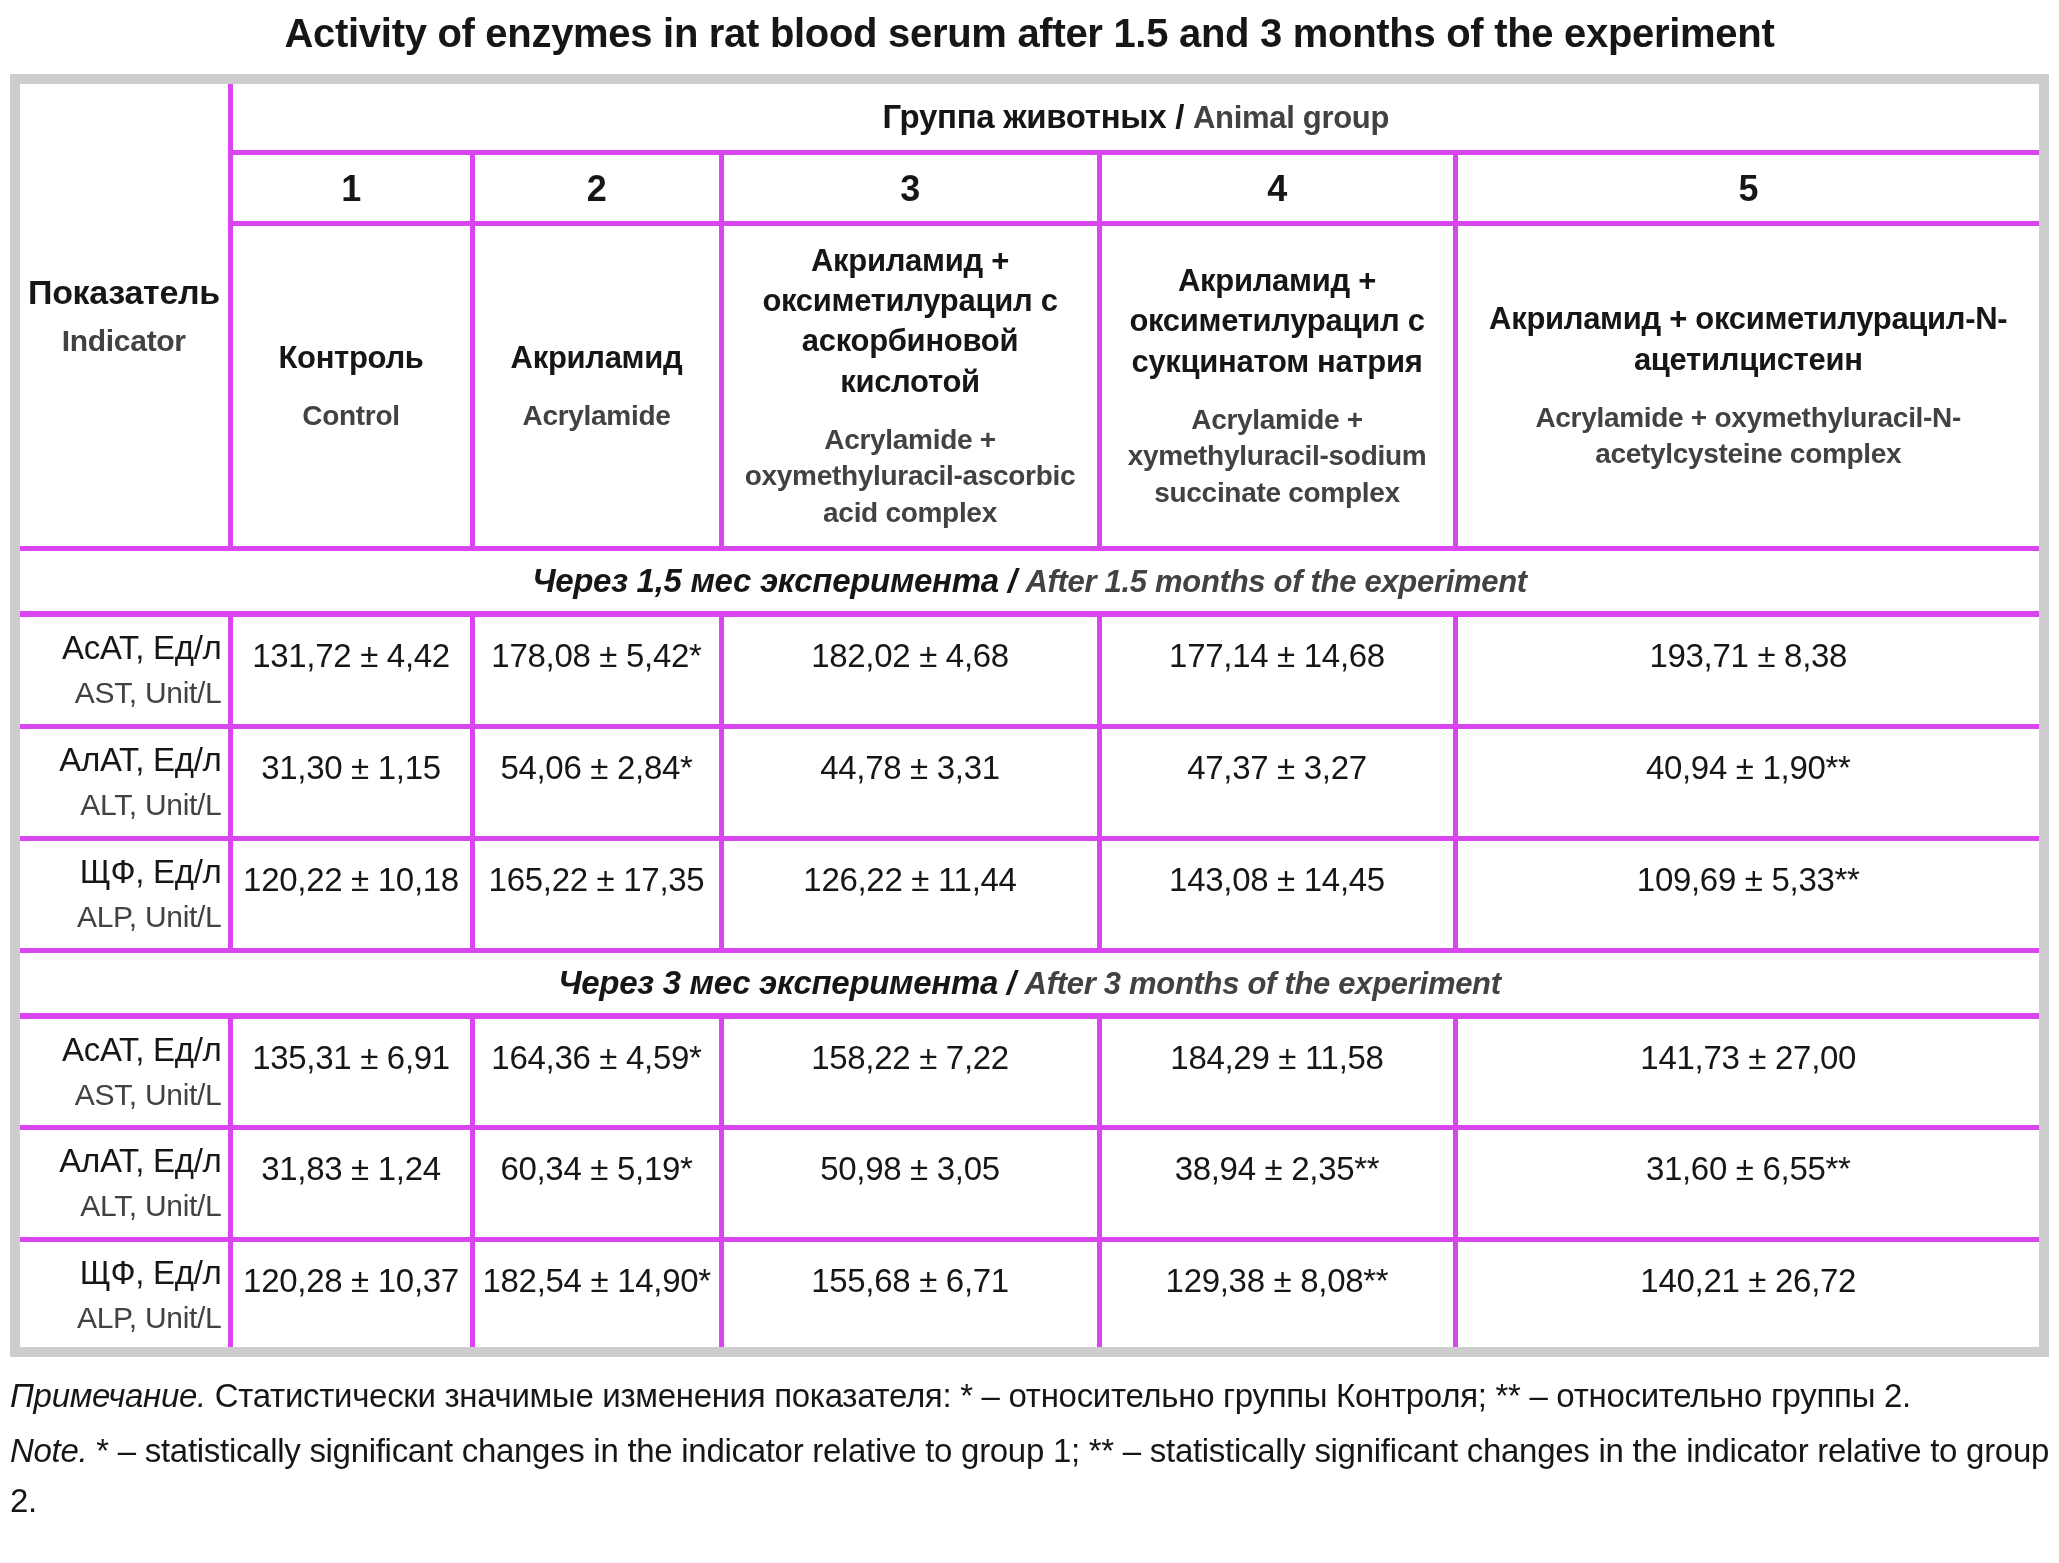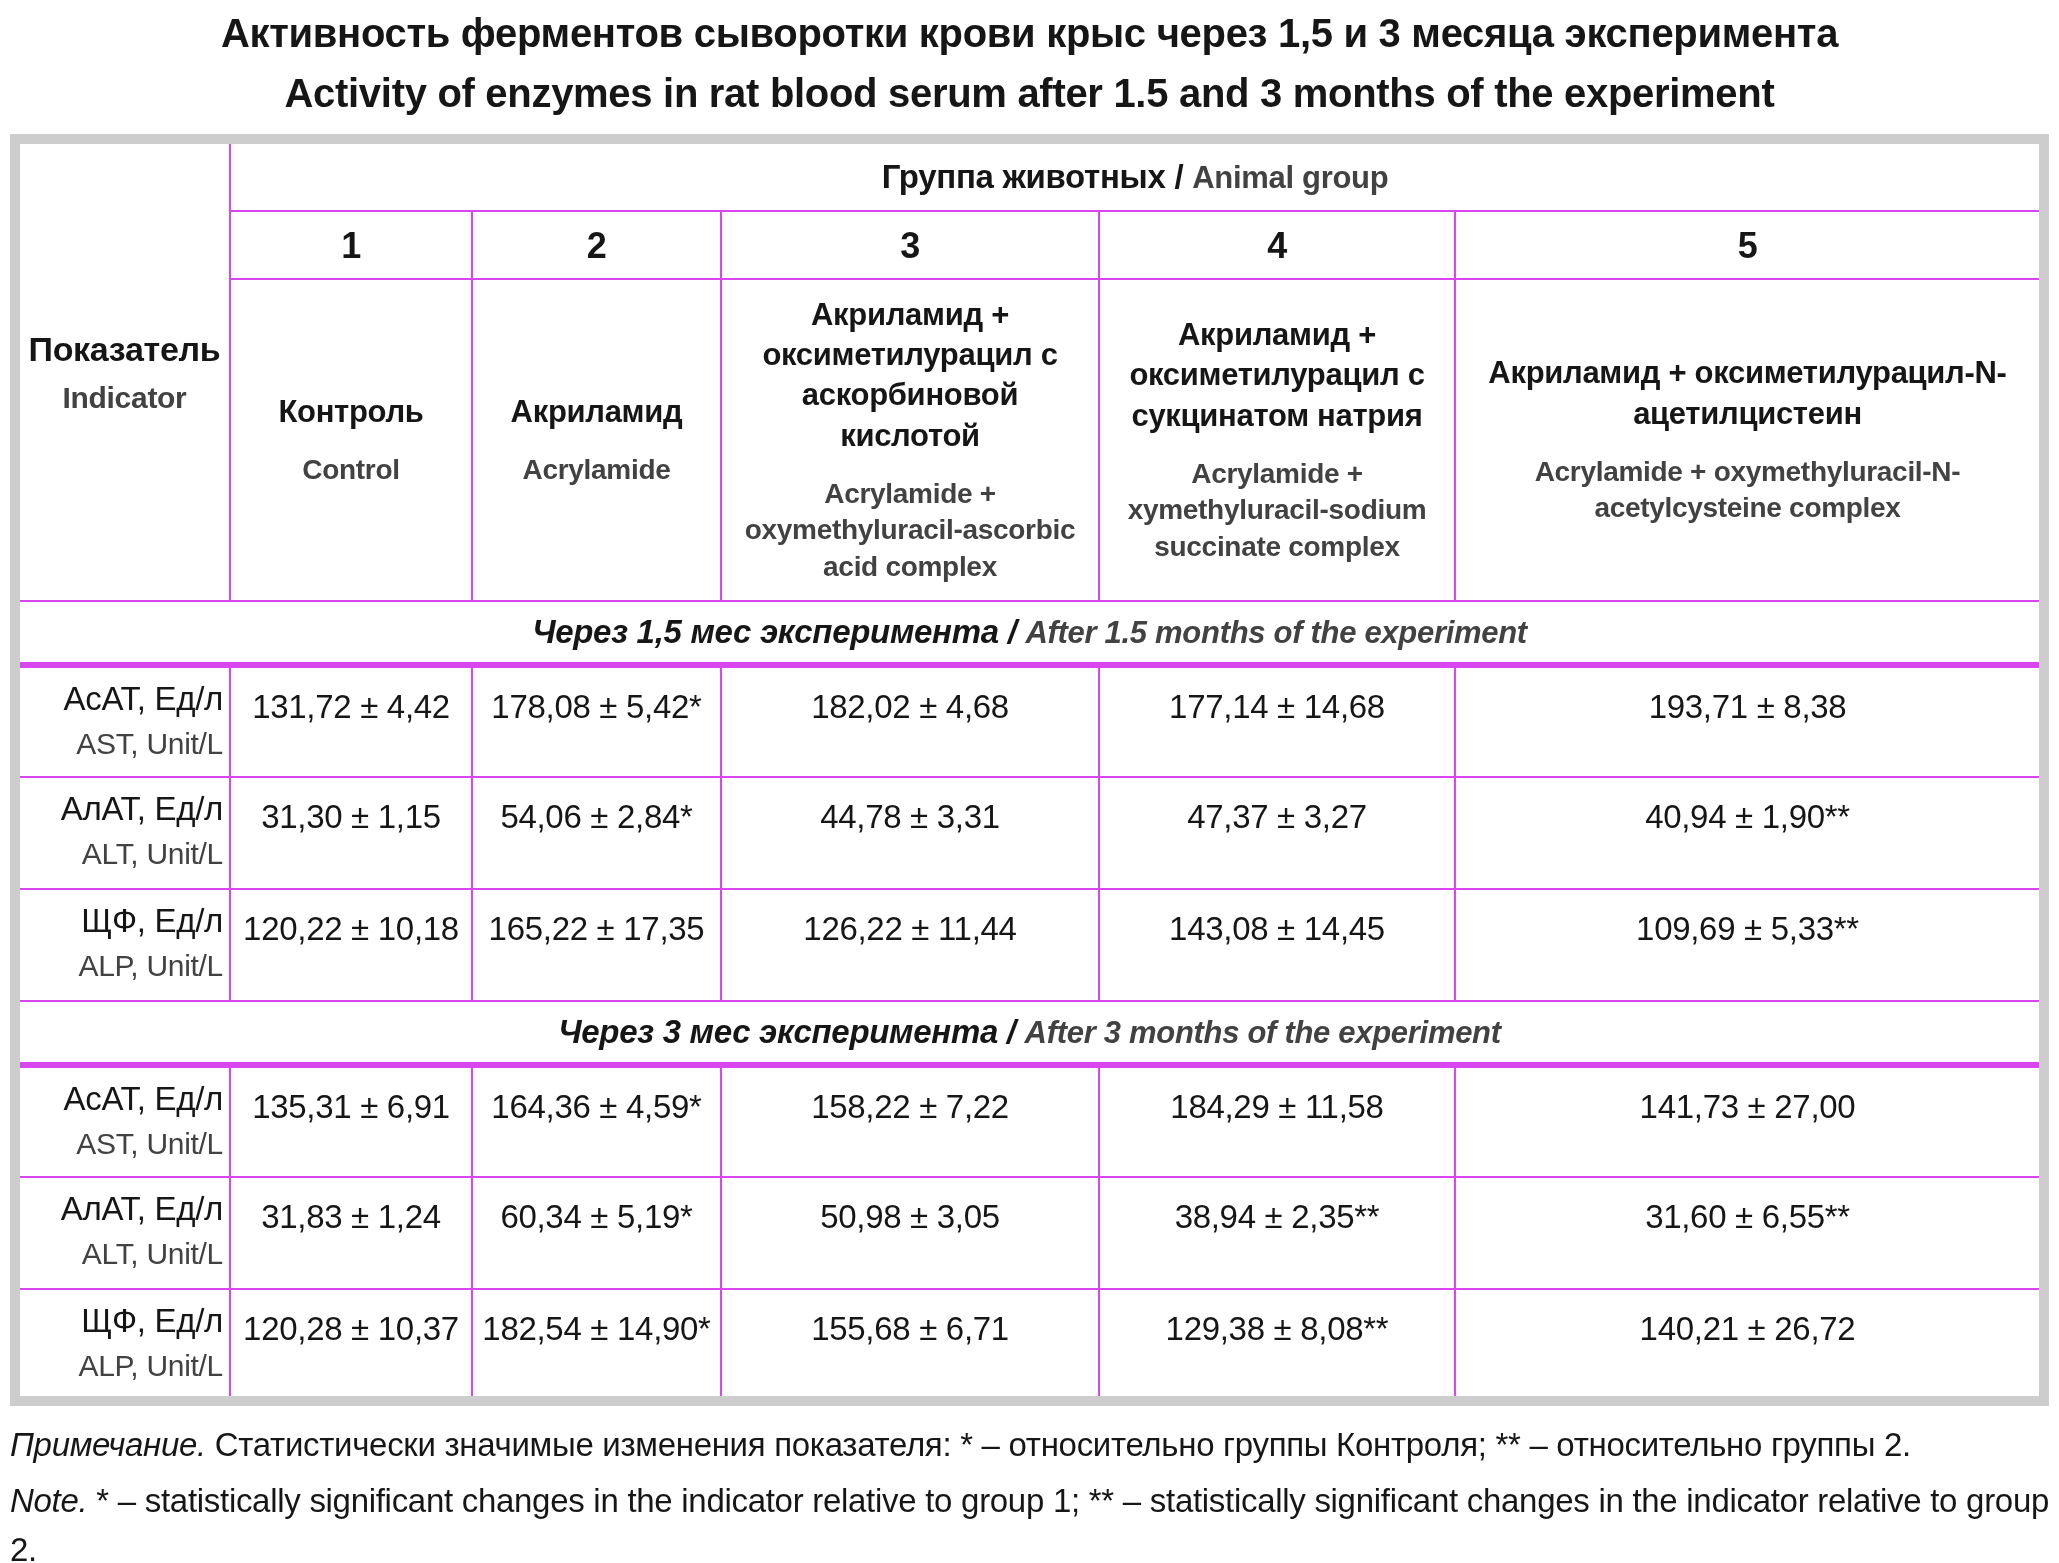--- a/index.html
+++ b/index.html
@@ -27,21 +27,21 @@
   }
   .title-en{margin-bottom:14px;}
   table.main{
     border-collapse:collapse;
     table-layout:fixed;
     width:2039px;
     margin:0 10px;
     border:10px solid #cdcdcd;
   }
   td{
-    border:2px solid #d946ef;
+    border:5px solid #d946ef;
     padding:4px 8px;
     vertical-align:middle;
     text-align:center;
     line-height:1.25;
   }
   .en{color:#424242;}
   
   .indicator-cell{font-weight:bold;}
   .indicator-cell .ru{display:block;font-size:34px;}
   .indicator-cell .en{display:block;font-size:30px;margin-top:8px;}
@@ -80,21 +80,20 @@
     text-align:justify;
     margin:0 0 6px 0;
   }
   .note .lead{font-style:italic;}
 </style>
 </head>
 <body>
 
 <div class="page">
 
-  <div class="title">Активность ферментов сыворотки крови крыс через 1,5 и 3 месяца эксперимента</div>
   <div class="title title-en">Activity of enzymes in rat blood serum after 1.5 and 3 months of the experiment</div>
 
   <table class="main">
     <colgroup>
       <col style="width:215px">
         <col style="width:242px">
         <col style="width:249px">
       <col style="width:378px">
         <col style="width:356px">
         <col>

